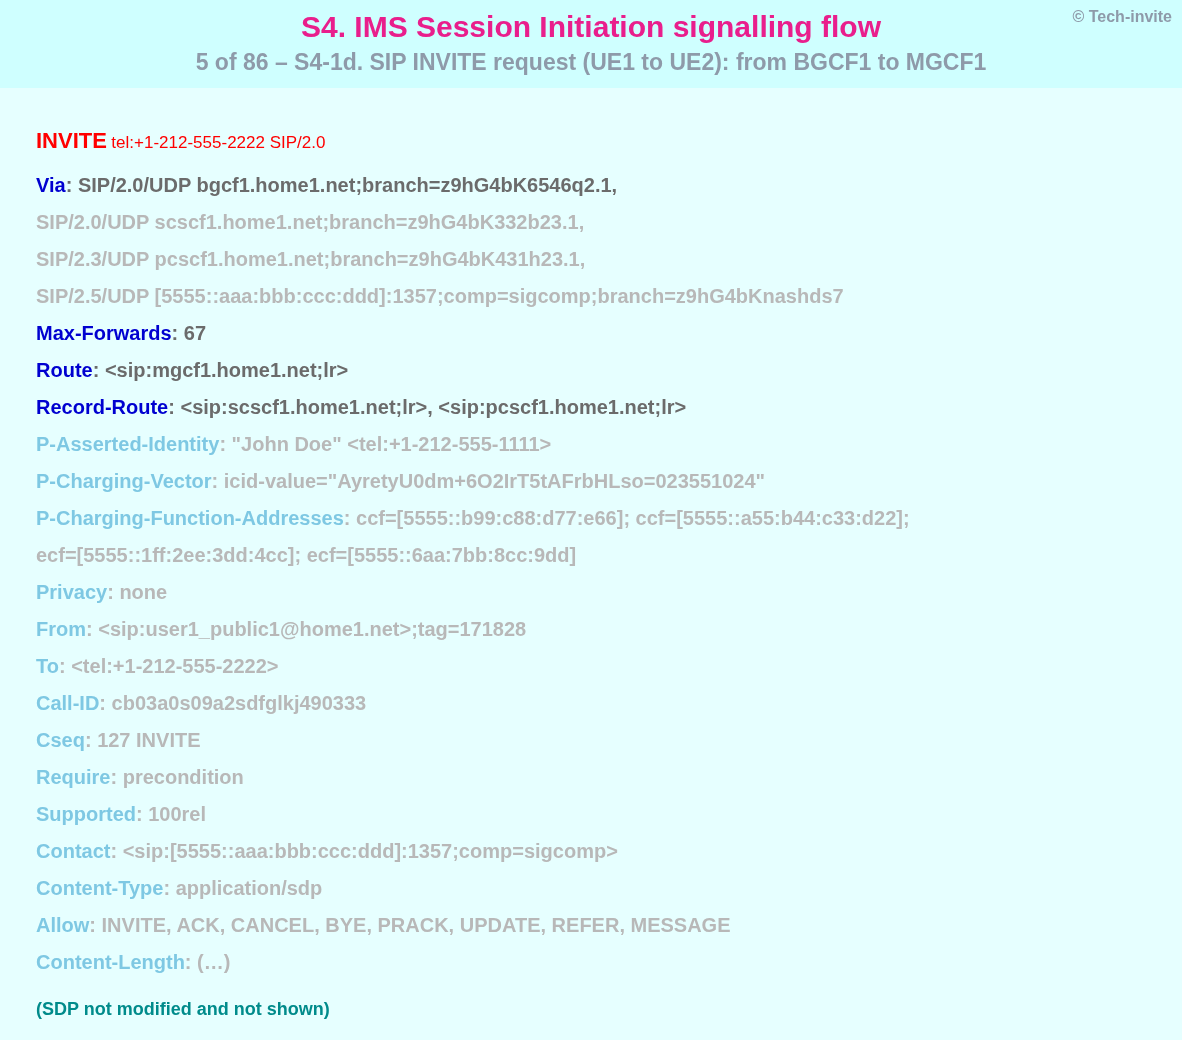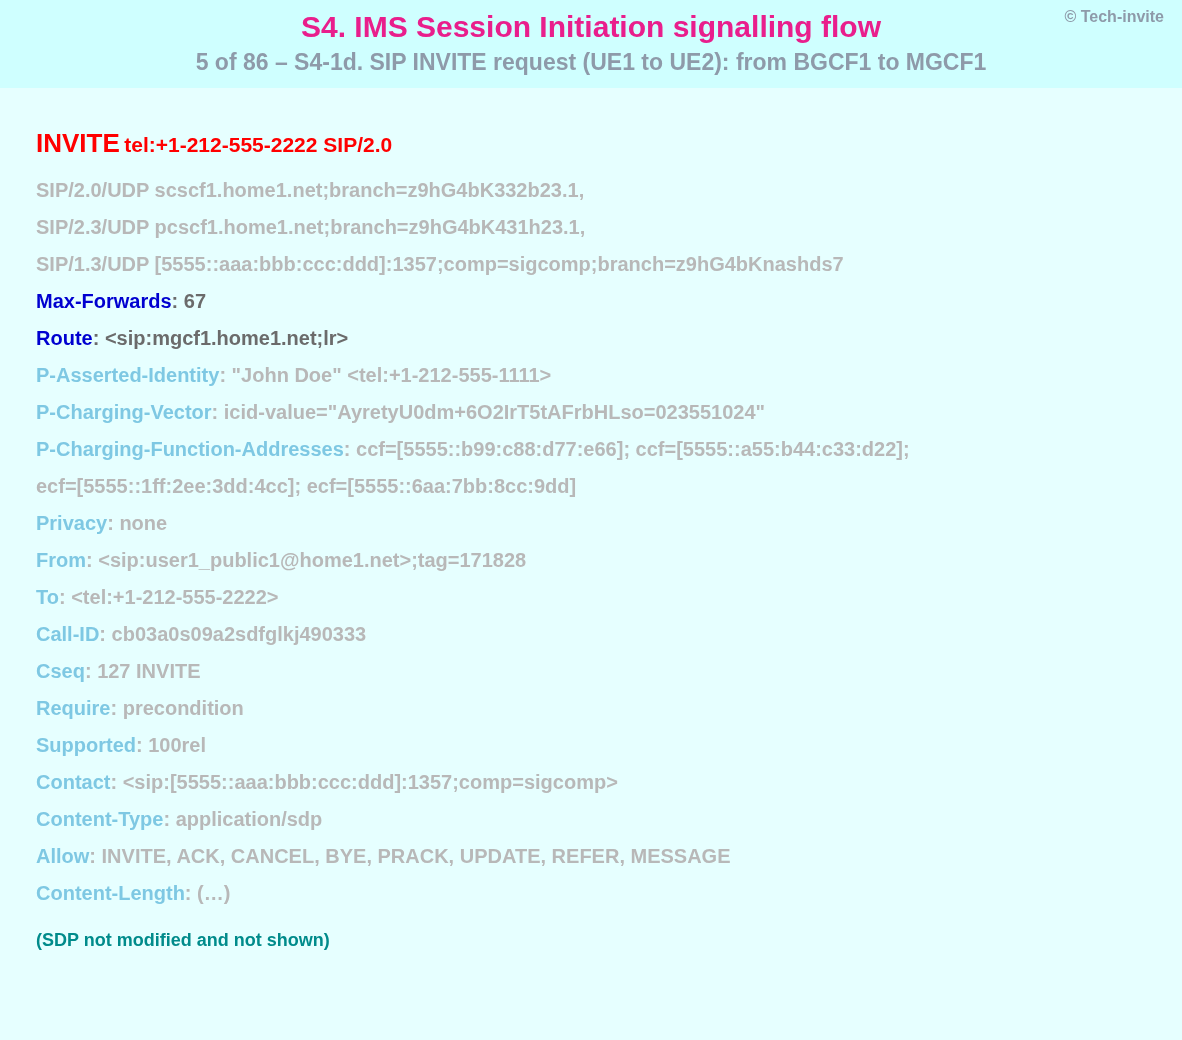--- a/index.html
+++ b/index.html
@@ -16,21 +16,21 @@
     }
     .header {
       background: #cfffff;
       padding: 10px 20px 12px 20px;
       position: relative;
       text-align: center;
     }
     .copyright {
       position: absolute;
       top: 8px;
-      right: 18px;
+      right: 10px;
       color: #8e9aa9;
       font-size: 16px;
       font-weight: bold;
     }
     .title {
       color: #e91e8c;
       font-size: 30px;
       font-weight: bold;
       margin-bottom: 5px;
     }
@@ -40,27 +40,27 @@
       font-weight: bold;
     }
     .content {
       padding: 40px 20px 20px 36px;
     }
     .request-line {
       margin-bottom: 18px;
     }
     .method {
       color: #ff0000;
-      font-size: 26px;
+      font-size: 22px;
       font-weight: bold;
     }
     .request-uri {
       color: #ff0000;
-      font-size: 21px;
-      font-weight: bold;
+      font-size: 17px;
+      font-weight: normal;
     }
     .header-line {
       margin-bottom: 11px;
       font-size: 20px;
       font-weight: bold;
       line-height: 1.3;
     }
     .hdr-name-dark {
       color: #0000d0;
     }
@@ -96,32 +96,38 @@
   <div class="subtitle">5 of 86 – S4-1d. SIP INVITE request (UE1 to UE2): from BGCF1 to MGCF1</div>
 </div>
 
 <div class="content">
 
   <div class="request-line">
     <span class="method">INVITE</span>
     <span class="request-uri">tel:+1-212-555-2222 SIP/2.0</span>
   </div>
 
+  <div class="header-line">
+    <span class="hdr-name-dark">Via</span><span class="hdr-val-dark">: </span><span class="hdr-val-dark">SIP/2.0/UDP bgcf1.home1.net;branch=z9hG4bK6546q2.1,</span>
+  </div>
   <div class="continuation hdr-val-light">SIP/2.0/UDP scscf1.home1.net;branch=z9hG4bK332b23.1,</div>
   <div class="continuation hdr-val-light">SIP/2.3/UDP pcscf1.home1.net;branch=z9hG4bK431h23.1,</div>
-  <div class="continuation hdr-val-light">SIP/1.3/UDP [5555::aaa:bbb:ccc:ddd]:1357;comp=sigcomp;branch=z9hG4bKnashds7</div>
+  <div class="continuation hdr-val-light">SIP/2.5/UDP [5555::aaa:bbb:ccc:ddd]:1357;comp=sigcomp;branch=z9hG4bKnashds7</div>
 
   <div class="header-line">
     <span class="hdr-name-dark">Max-Forwards</span><span class="hdr-val-dark">: </span><span class="hdr-val-dark">67</span>
   </div>
 
   <div class="header-line">
     <span class="hdr-name-dark">Route</span><span class="hdr-val-dark">: </span><span class="hdr-val-dark">&lt;sip:mgcf1.home1.net;lr&gt;</span>
   </div>
 
+  <div class="header-line">
+    <span class="hdr-name-dark">Record-Route</span><span class="hdr-val-dark">: </span><span class="hdr-val-dark">&lt;sip:scscf1.home1.net;lr&gt;, &lt;sip:pcscf1.home1.net;lr&gt;</span>
+  </div>
 
   <div class="header-line">
     <span class="hdr-name-light">P-Asserted-Identity</span><span class="hdr-val-light">: </span><span class="hdr-val-light">"John Doe" &lt;tel:+1-212-555-1111&gt;</span>
   </div>
 
   <div class="header-line">
     <span class="hdr-name-light">P-Charging-Vector</span><span class="hdr-val-light">: </span><span class="hdr-val-light">icid-value="AyretyU0dm+6O2IrT5tAFrbHLso=023551024"</span>
   </div>
 
   <div class="header-line">

